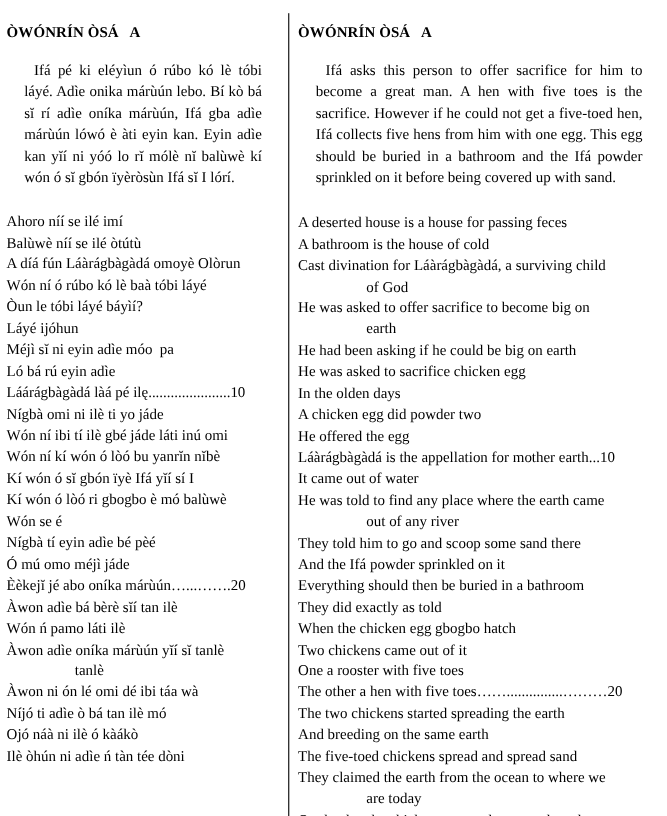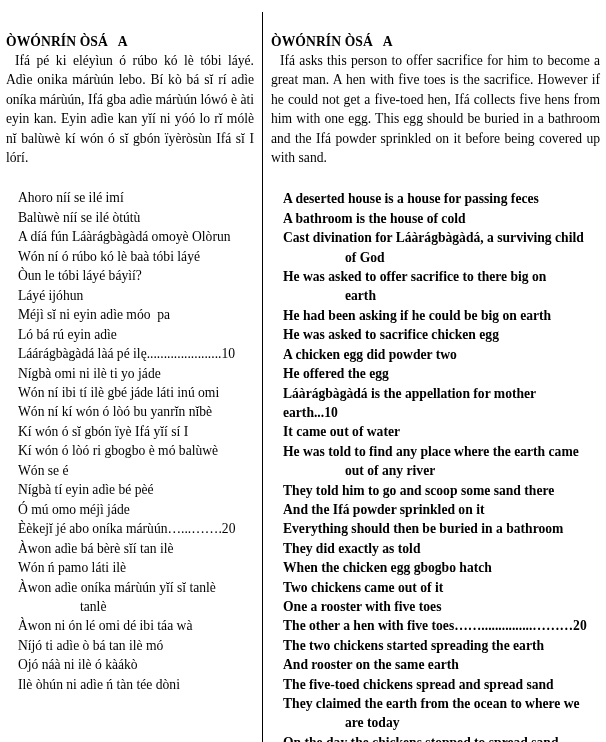--- a/index.html
+++ b/index.html
@@ -23,21 +23,21 @@
   .divider {
     position: absolute;
     left: 262px;
     top: 12px;
     bottom: 0px;
     width: 1px;
     background: #000000;
   }
   .col {
     position: absolute;
-    top: 16px;
+    top: 4px;
     box-sizing: border-box;
   }
   .col-left {
     left: 0px;
     width: 258px;
     padding: 18px 4px 0 6px;
   }
   .col-right {
     left: 265px;
     width: 341px;
@@ -50,45 +50,44 @@
     letter-spacing: 0.1px;
     margin: 0 0 1px 0;
     white-space: pre;
   }
   .intro {
     font-size: 13.6px;
     line-height: 19.4px;
     text-align: justify;
     text-justify: inter-word;
     text-indent: 9px;
-    margin: 0;
+    margin: 16px;
     hyphens: none;
   }
   .verse {
-    margin: 12px;
+    margin: 0;
     padding: 0;
     list-style: none;
   }
   .verse-left {
     margin-top: 21px;
   }
   .verse-right {
     margin-top: 22px;
   }
   .verse li {
     font-size: 13.6px;
     line-height: 19.4px;
     white-space: pre-wrap;
   }
   .verse-left li {
     line-height: 19.45px;
   }
   .verse-right li {
     line-height: 19.4px;
-    font-weight: bold;
   }
   .verse li.indent {
     padding-left: 62px;
   }
   .verse li.just {
     text-align: justify;
     text-justify: inter-word;
   }
 </style>
 </head>
@@ -132,40 +131,41 @@
   </div>
 
   <div class="col col-right">
     <h1 class="chapter-title">ÒWÓNRÍN ÒSÁ   A</h1>
     <p class="intro">Ifá asks this person to offer sacrifice for him to become a great man. A hen with five toes is the sacrifice. However if he could not get a five-toed hen, Ifá collects five hens from him with one egg. This egg should be buried in a bathroom and the Ifá powder sprinkled on it before being covered up with sand.</p>
     <ul class="verse verse-right">
         <li>A deserted house is a house for passing feces</li>
         <li>A bathroom is the house of cold</li>
         <li class="just">Cast divination for Láàrágbàgàdá, a surviving child</li>
         <li class="indent">of God</li>
-        <li>He was asked to offer sacrifice to there big on</li>
+        <li>He was asked to offer sacrifice to become big on</li>
         <li class="indent">earth</li>
         <li>He had been asking if he could be big on earth</li>
         <li>He was asked to sacrifice chicken egg</li>
+        <li>In the olden days</li>
         <li>A chicken egg did powder two</li>
         <li>He offered the egg</li>
         <li>Láàrágbàgàdá is the appellation for mother earth...10</li>
         <li>It came out of water</li>
         <li class="just">He was told to find any place where the earth came</li>
         <li class="indent">out of any river</li>
         <li>They told him to go and scoop some sand there</li>
         <li>And the Ifá powder sprinkled on it</li>
         <li>Everything should then be buried in a bathroom</li>
         <li>They did exactly as told</li>
         <li>When the chicken egg gbogbo hatch</li>
         <li>Two chickens came out of it</li>
         <li>One a rooster with five toes</li>
         <li>The other a hen with five toes……...............………20</li>
         <li>The two chickens started spreading the earth</li>
-        <li>And rooster on the same earth</li>
+        <li>And breeding on the same earth</li>
         <li>The five-toed chickens spread and spread sand</li>
         <li>They claimed the earth from the ocean to where we</li>
         <li class="indent">are today</li>
         <li>On the day the chickens stopped to spread sand</li>
         <li>The mother earth would contract</li>
       </ul>
   </div>
 
 </div>
 

